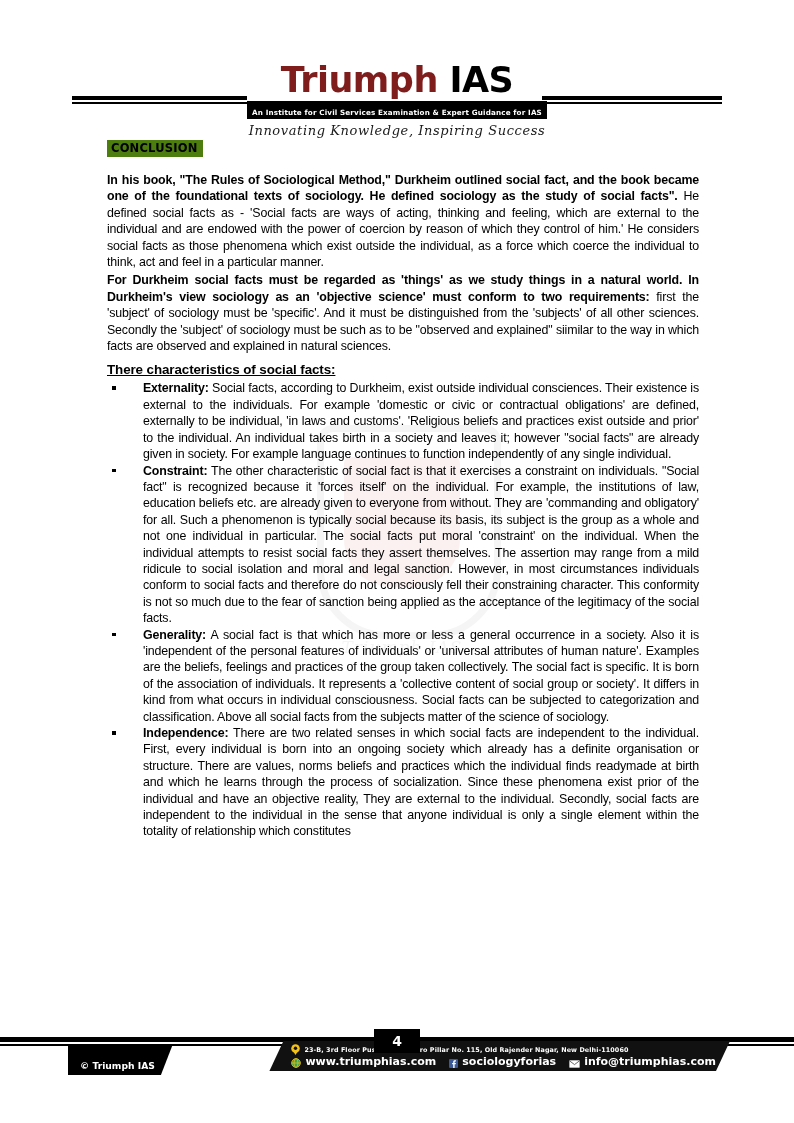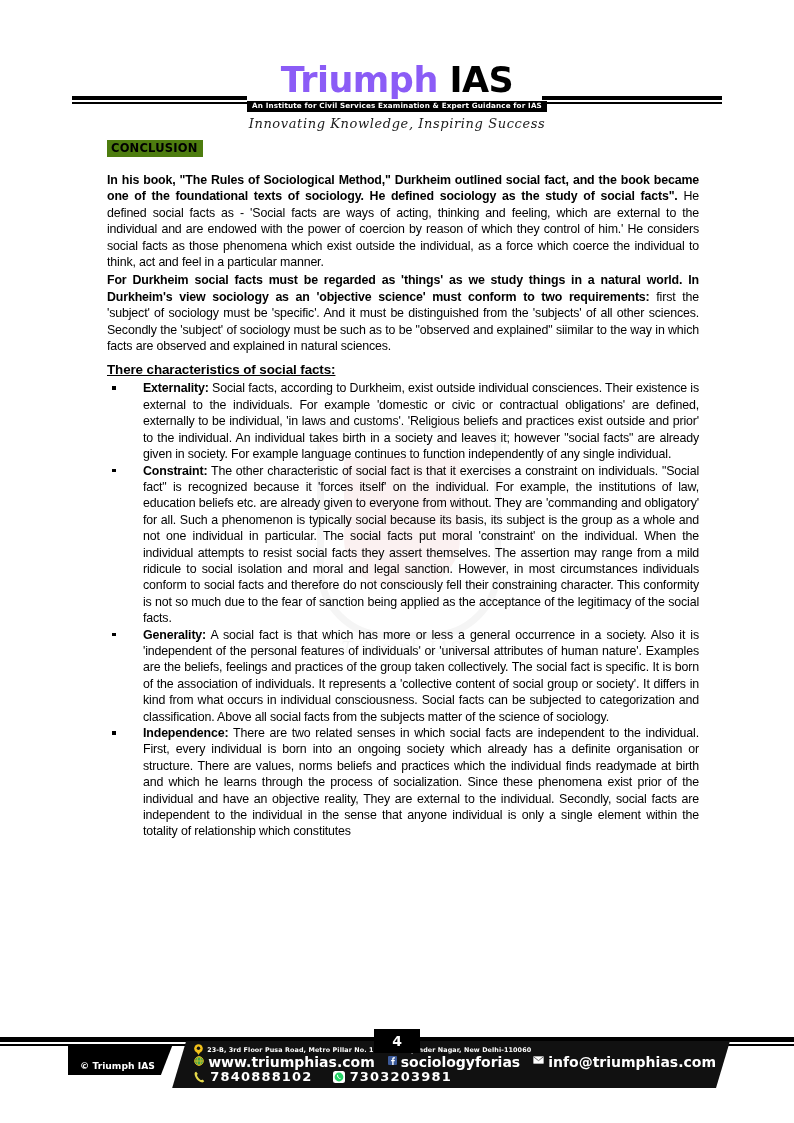--- a/index.html
+++ b/index.html
@@ -93,30 +93,30 @@
     text-align: center;
   }
   .logo-main {
     font-family: "DejaVu Sans", sans-serif;
     font-weight: bold;
     font-size: 35px;
     letter-spacing: -0.5px;
     line-height: 40px;
     white-space: nowrap;
   }
-  .logo-triumph { color: #8b5cf6; }
+  .logo-triumph { color: #7f1d1d; }
   .logo-ias { color: #000000; }
   .logo-tagline {
     background: #000000;
     color: #ffffff;
     font-family: "DejaVu Sans", sans-serif;
     font-weight: bold;
     font-size: 7.2px;
     letter-spacing: 0.15px;
-    padding: 0 4px 2px 4px;
+    padding: 7px 4px 2px 4px;
     line-height: 9px;
     white-space: nowrap;
     display: block;
     margin: 1px 0 0 0;
   }
   .logo-slogan {
     font-family: "DejaVu Serif", serif;
     font-style: italic;
     font-size: 13px;
     color: #1a1a1a;
@@ -277,24 +277,24 @@
     font-size: 6.4px;
     line-height: 10px;
     letter-spacing: 0.1px;
     display: flex;
     align-items: center;
     gap: 4px;
   }
   .fr-line2 {
     font-family: "DejaVu Sans", sans-serif;
     font-weight: bold;
-    font-size: 14px;
+    font-size: 11px;
     line-height: 12px;
     display: flex;
-    align-items: flex-start;
+    align-items: flex-end;
     gap: 4px;
     margin-top: 1px;
   }
   .fr-line3 {
     font-family: "DejaVu Sans", sans-serif;
     font-weight: bold;
     font-size: 13px;
     line-height: 16px;
     letter-spacing: 1.2px;
     display: flex;
@@ -404,34 +404,17 @@
         <span class="sep-sp"></span>
         <span class="ico">
           <svg width="11" height="8" viewBox="0 0 11 8">
             <rect x="0.3" y="0.3" width="10.4" height="7.4" rx="0.8" fill="#ffffff" stroke="#888" stroke-width="0.4"></rect>
             <path d="M0.6 0.9 L5.5 4.6 L10.4 0.9" fill="none" stroke="#444" stroke-width="0.8"></path>
           </svg>
         </span>
         <span>info@triumphias.com</span>
       </div>
 
-      <div class="fr-line3">
-        <span class="ico">
-          <svg width="11" height="12" viewBox="0 0 11 12">
-            <path d="M2.2 0.7 C1.2 0.9 0.4 1.9 0.6 3.2 C1.0 6.6 3.9 10.2 7.4 11.3 C8.7 11.7 9.9 11.1 10.3 10.1 L8.3 8.4 C7.8 8.9 7.2 9.2 6.6 8.9 C5.1 8.0 3.6 6.2 3.1 4.5 C2.9 3.8 3.3 3.3 3.9 3.0 Z" fill="#E4D84B"></path>
-          </svg>
-        </span>
-        <span>7840888102</span>
-        <span class="gap"></span>
-        <span class="ico">
-          <svg width="12" height="12" viewBox="0 0 12 12">
-            <rect width="12" height="12" rx="2.5" fill="#ffffff"></rect>
-            <circle cx="6" cy="6" r="4.4" fill="#25D366"></circle>
-            <path d="M4.3 3.6 C4.0 3.9 3.8 4.4 4.0 5.0 C4.3 6.1 5.3 7.2 6.4 7.7 C7.0 7.9 7.5 7.8 7.8 7.5 L7.1 6.8 C6.9 7.0 6.7 7.0 6.4 6.9 C5.9 6.6 5.4 6.1 5.2 5.6 C5.1 5.3 5.1 5.1 5.3 4.9 Z" fill="#ffffff"></path>
-          </svg>
-        </span>
-        <span>7303203981</span>
-      </div>
 
     </div>
   </div>
 
 </div>
 
 </body></html>

